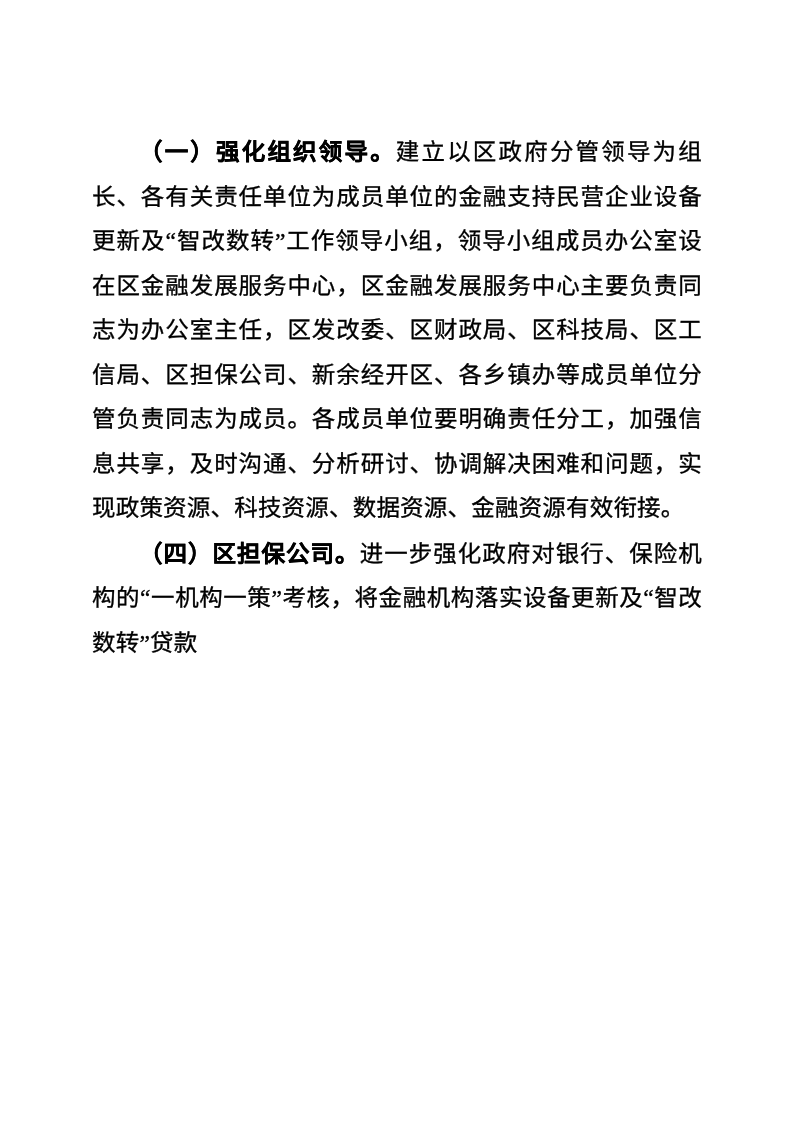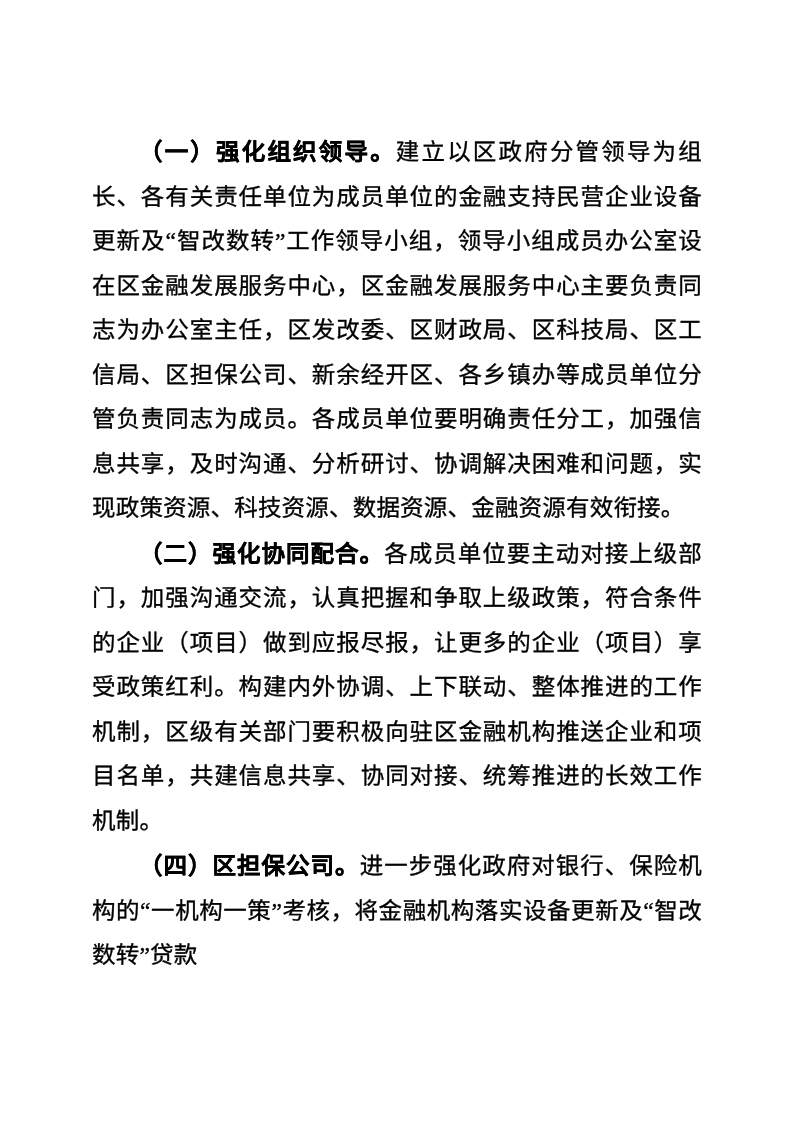--- a/index.html
+++ b/index.html
@@ -54,23 +54,20 @@
 </head>
 <body>
 
 <div class="page">
   <div class="doc-body">
 
     <p class="para">
       <span class="lead">（一）强化组织领导。</span><span class="body-text">建立以区政府分管领导为组长、各有关责任单位为成员单位的金融支持民营企业设备更新及“智改数转”工作领导小组，领导小组成员办公室设在区金融发展服务中心，区金融发展服务中心主要负责同志为办公室主任，区发改委、区财政局、区科技局、区工信局、区担保公司、新余经开区、各乡镇办等成员单位分管负责同志为成员。各成员单位要明确责任分工，加强信息共享，及时沟通、分析研讨、协调解决困难和问题，实现政策资源、科技资源、数据资源、金融资源有效衔接。</span>
     </p>
 
-    <p class="para">
-      <span class="lead">（二）强化协同配合。</span><span class="body-text">各成员单位要主动对接上级部门，加强沟通交流，认真把握和争取上级政策，符合条件的企业（项目）做到应报尽报，让更多的企业（项目）享受政策红利。构建内外协调、上下联动、整体推进的工作机制，区级有关部门要积极向驻区金融机构推送企业和项目名单，共建信息共享、协同对接、统筹推进的长效工作机制。</span>
-    </p>
 
 
     <p class="para">
       <span class="lead">（四）区担保公司。</span><span class="body-text">进一步强化政府对银行、保险机构的“一机构一策”考核，将金融机构落实设备更新及“智改数转”贷款</span>
     </p>
 
   </div>
 </div>
 
 </body></html>

